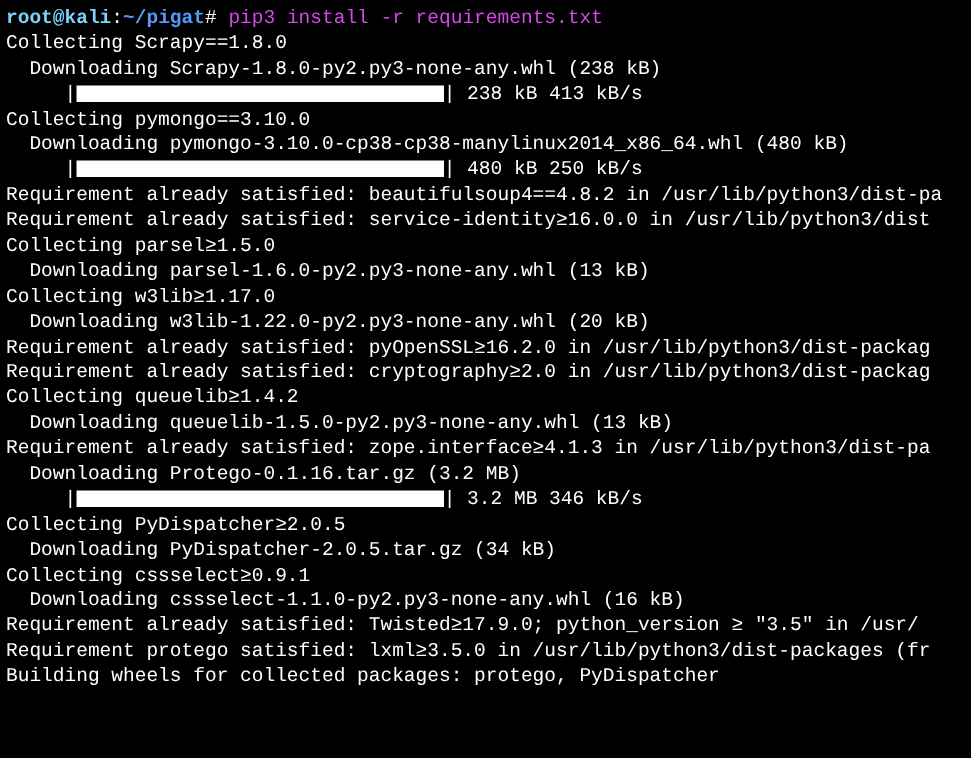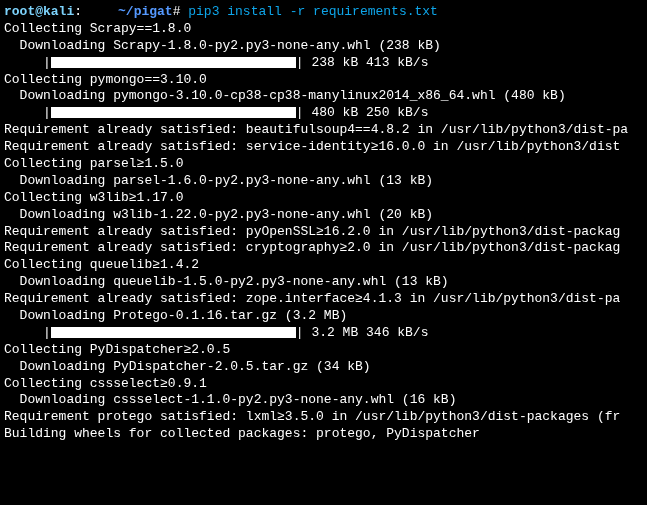--- a/index.html
+++ b/index.html
@@ -22,24 +22,23 @@
     .line {
       white-space: pre;
     }
     .red {
       color: #7dd3fc;
       font-weight: bold;
     }
     .blue {
       color: #5599ff;
       font-weight: bold;
-      margin-left: 36px;
     }
     .white {
-      color: #0ea5e9;
+      color: #d946ef;
     }
     .prompt-colon {
       color: #ffffff;
     }
     .prompt-hash {
       color: #ffffff;
     }
     .progress-bar {
       display: inline-block;
       background: #ffffff;
@@ -68,16 +67,17 @@
   <div class="line">Requirement already satisfied: cryptography≥2.0 in /usr/lib/python3/dist-packag</div>
   <div class="line">Collecting queuelib≥1.4.2</div>
   <div class="line">  Downloading queuelib-1.5.0-py2.py3-none-any.whl (13 kB)</div>
   <div class="line">Requirement already satisfied: zope.interface≥4.1.3 in /usr/lib/python3/dist-pa</div>
   <div class="line">  Downloading Protego-0.1.16.tar.gz (3.2 MB)</div>
   <div class="line"><span>     |</span><span class="progress-bar" style="width:245px"></span><span>| 3.2 MB 346 kB/s</span></div>
   <div class="line">Collecting PyDispatcher≥2.0.5</div>
   <div class="line">  Downloading PyDispatcher-2.0.5.tar.gz (34 kB)</div>
   <div class="line">Collecting cssselect≥0.9.1</div>
   <div class="line">  Downloading cssselect-1.1.0-py2.py3-none-any.whl (16 kB)</div>
+  <div class="line">Requirement already satisfied: Twisted≥17.9.0; python_version ≥ "3.5" in /usr/</div>
   <div class="line">Requirement protego satisfied: lxml≥3.5.0 in /usr/lib/python3/dist-packages (fr</div>
   <div class="line">Building wheels for collected packages: protego, PyDispatcher</div>
 
 </div>
 
 </body></html>

